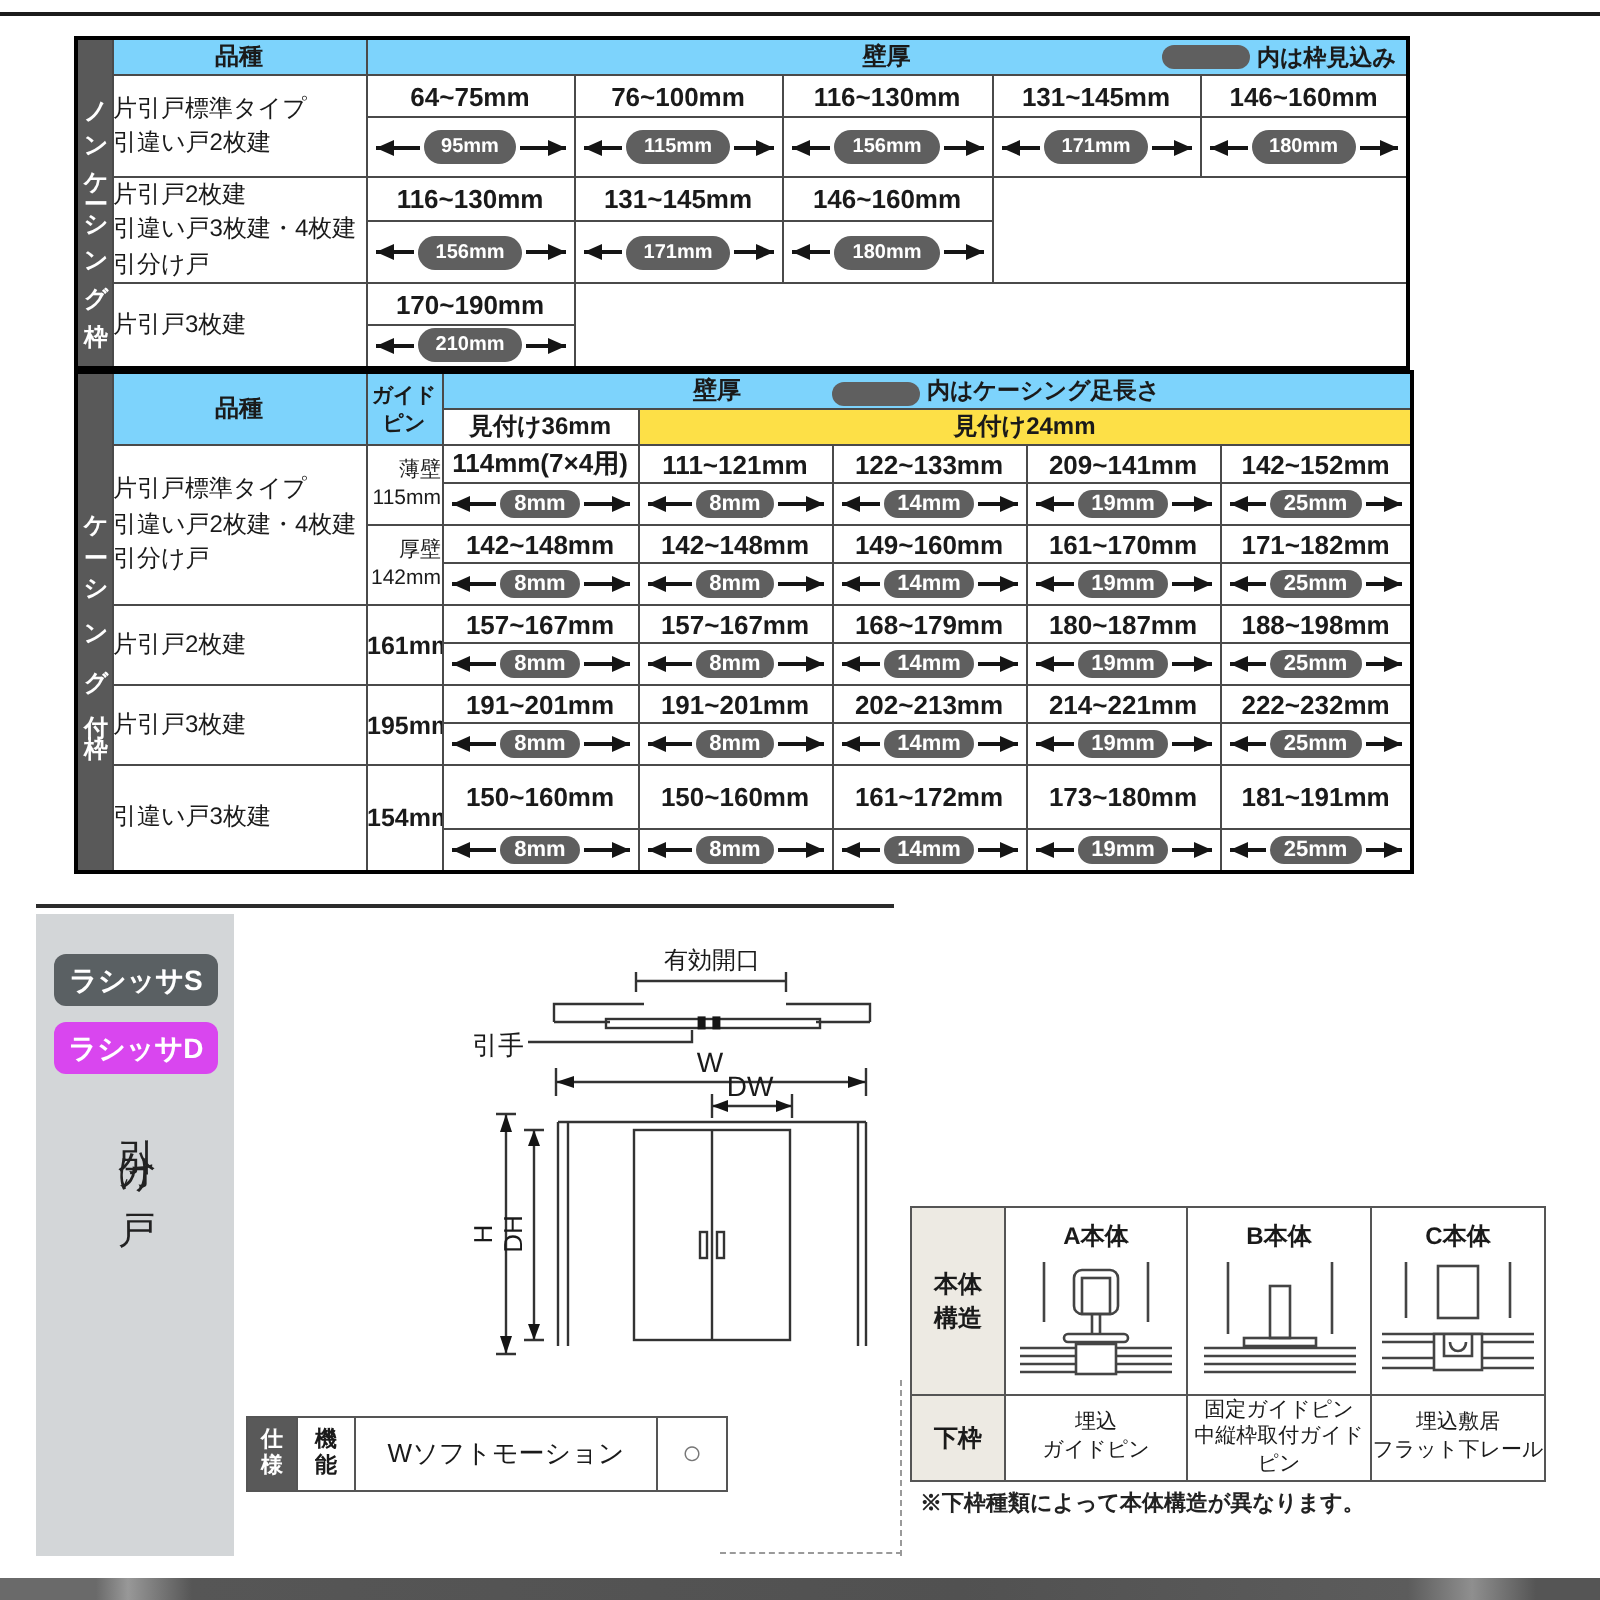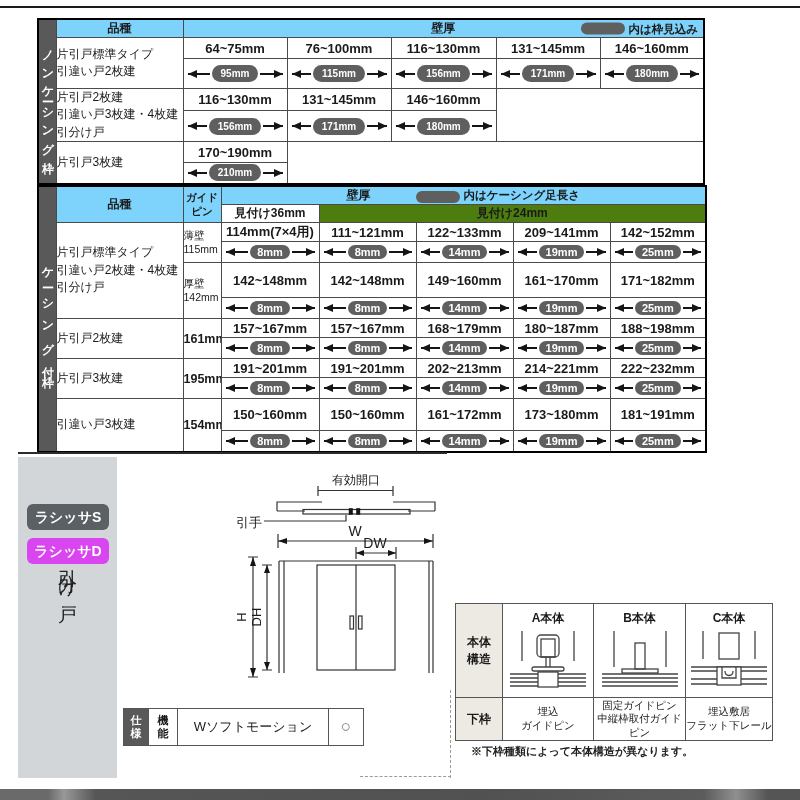--- a/index.html
+++ b/index.html
@@ -14,47 +14,47 @@
   .bar{background:#595959;color:#fff;text-align:center;}
   .vtext{writing-mode:vertical-rl;display:inline-block;font-size:12px;letter-spacing:4px;font-weight:bold;}
   .hcell{background:#7dd3fc;font-weight:bold;font-size:12px;text-align:center;}
   .wallhead{position:relative;}
   .legend{position:absolute;right:5px;top:50%;transform:translateY(-50%);
           display:flex;align-items:center;font-weight:bold;font-size:11.5px;white-space:nowrap;}
   .legend2{display:flex;justify-content:center;align-items:center;gap:46px;font-weight:bold;font-size:12px;}
   .lpill{width:44px;height:12px;border-radius:6px;background:#5f5f5f;margin-right:3px;display:inline-block;}
   .prod{font-size:12px;text-align:left;padding:2px 7px;white-space:pre-line;line-height:1.45;}
   .range{font-size:13px;font-weight:600;text-align:center;}
-  .depth{font-size:10.5px;text-align:left;white-space:pre-line;line-height:1.3;margin-top:10px;}
+  .depth{font-size:10.5px;text-align:right;white-space:pre-line;line-height:1.3;margin-top:10px;}
   .depthv{font-size:12.5px;font-weight:600;text-align:center;}
   .arrow{display:flex;align-items:center;padding:0 4px;height:100%;}
   .seg{flex:1;height:2px;background:#151515;position:relative;}
   .seg.l:before{content:"";position:absolute;left:0;top:-3px;width:0;height:0;
      border-top:4px solid transparent;border-bottom:4px solid transparent;border-right:9px solid #151515;}
   .seg.r:after{content:"";position:absolute;right:0;top:-3px;width:0;height:0;
      border-top:4px solid transparent;border-bottom:4px solid transparent;border-left:9px solid #151515;}
   .pill{background:#5f5f5f;color:#fff;font-weight:bold;font-size:10px;line-height:17px;
         border-radius:9px;padding:0 9px;margin:0 2px;white-space:nowrap;}
   .t2 .pill{font-size:11px;line-height:14px;padding:0 7px;border-radius:8px;}
 
   
   .topline{left:0;top:6px;width:800px;height:2px;background:#1c1c1c;}
   .midrule{left:18px;top:452px;width:429px;height:2px;background:#2b2b2b;}
   .sidebar{left:18px;top:457px;width:99px;height:321px;background:#d3d6d8;}
   .badge{position:absolute;left:9px;width:82px;height:26px;border-radius:6px;color:#fff;
-         font-size:14px;font-weight:bold;text-align:center;line-height:26px;margin-top:27px;}
+         font-size:14px;font-weight:bold;text-align:center;line-height:26px;}
   .cat{position:absolute;left:50%;top:98px;transform:translateX(-50%);
        writing-mode:vertical-rl;font-size:19px;letter-spacing:5px;color:#222;}
   .bt{border:1.5px solid #555;}
   .bt td{border:1px solid #555;padding:0;text-align:center;vertical-align:middle;}
   .bthead{background:#edeae3;font-size:12px;font-weight:bold;white-space:pre-line;line-height:1.35;}
   .btlabel{font-size:12px;font-weight:bold;padding-top:2px;}
   .btcell{vertical-align:top;}
   .btbottom{font-size:10.5px;white-space:pre-line;line-height:1.3;}
-  .note{left:471px;top:744px;font-size:11px;font-weight:bold;color:#222;}
+  .note{left:460px;top:744px;font-size:11px;font-weight:bold;color:#222;}
   .st{border:1.5px solid #555;}
   .st td{border:1px solid #555;padding:0;text-align:center;vertical-align:middle;}
   .spec{background:#595959;color:#fff;font-size:11px;white-space:pre-line;line-height:1.15;font-weight:bold;}
   .func{font-size:11px;white-space:pre-line;line-height:1.15;font-weight:bold;}
   .item{font-size:13px;}
   .circ{font-size:17px;color:#777;}
   .dashv{left:450px;top:690px;height:88px;width:0;border-left:1px dashed #9a9a9a;}
   .dashh{left:360px;top:776px;width:91px;height:0;border-top:1px dashed #9a9a9a;}
   .botband{left:0;top:789px;width:800px;height:11px;
     background:linear-gradient(90deg,#6a6a6a 0%,#6a6a6a 6%,#989898 8%,#565656 12%,#515151 60%,#5c5c5c 88%,#8f8f8f 92%,#555 96%,#555 100%);}
@@ -205,21 +205,21 @@
               <span>壁厚</span>
               <span style="display:flex;align-items:flex-end;font-size:11.5px">
                 <span class="lpill"></span>
                 <span>内はケーシング足長さ</span>
               </span>
             </div>
       </td>
     </tr>
     <tr style="height:18px">
       <td class="hcell" style="background:#fff">見付け36mm</td>
-      <td class="hcell" colspan="4" style="background:#4d7c0f">見付け24mm</td>
+      <td class="hcell" colspan="4" style="background:#fde047">見付け24mm</td>
     </tr>
 
     <tr style="height:19px">
       <td class="prod" rowspan="4">片引戸標準タイプ
 引違い戸2枚建・4枚建
 引分け戸</td>
       <td class="depth" rowspan="2">薄壁
 115mm</td>
       <td class="range">114mm(7×4用)</td>
       <td class="range">111~121mm</td>
@@ -258,21 +258,21 @@
           </td>
       <td>
             <div class="arrow">
               <i class="seg l"></i>
               <span class="pill">25mm</span>
               <i class="seg r"></i>
             </div>
           </td>
     </tr>
 
-    <tr style="height:35px">
+    <tr style="height:19px">
       <td class="depth" rowspan="2">厚壁
 142mm</td>
       <td class="range">142~148mm</td>
       <td class="range">142~148mm</td>
       <td class="range">149~160mm</td>
       <td class="range">161~170mm</td>
       <td class="range">171~182mm</td>
     </tr>
     <tr style="height:21px">
       <td>

